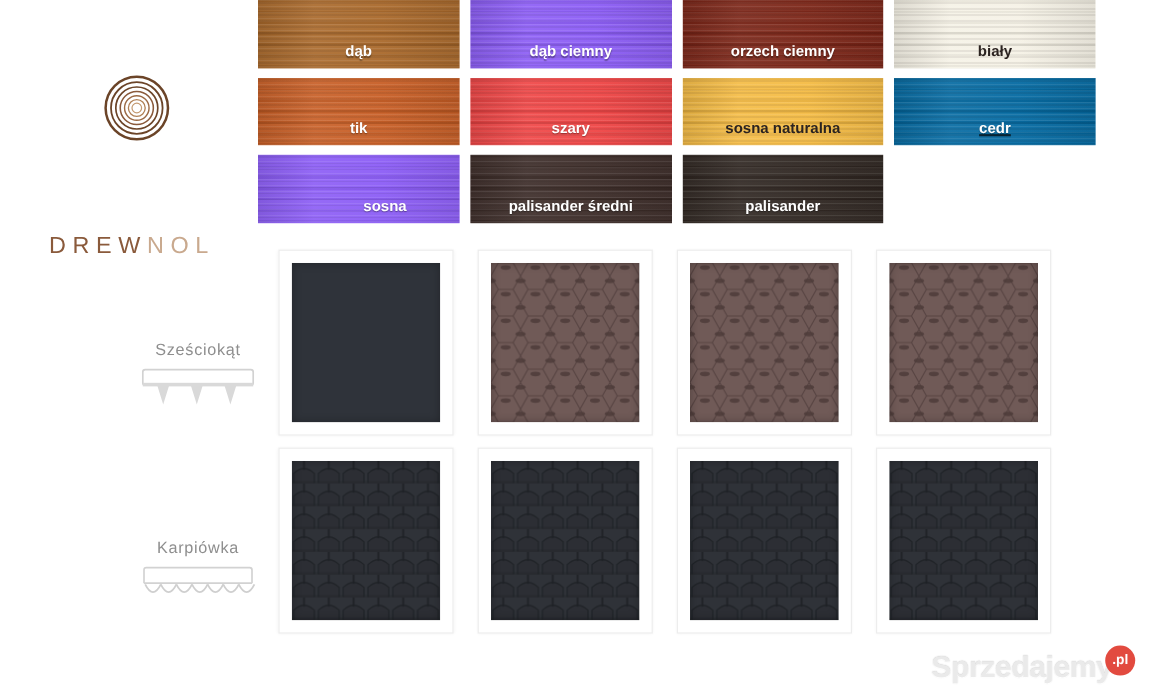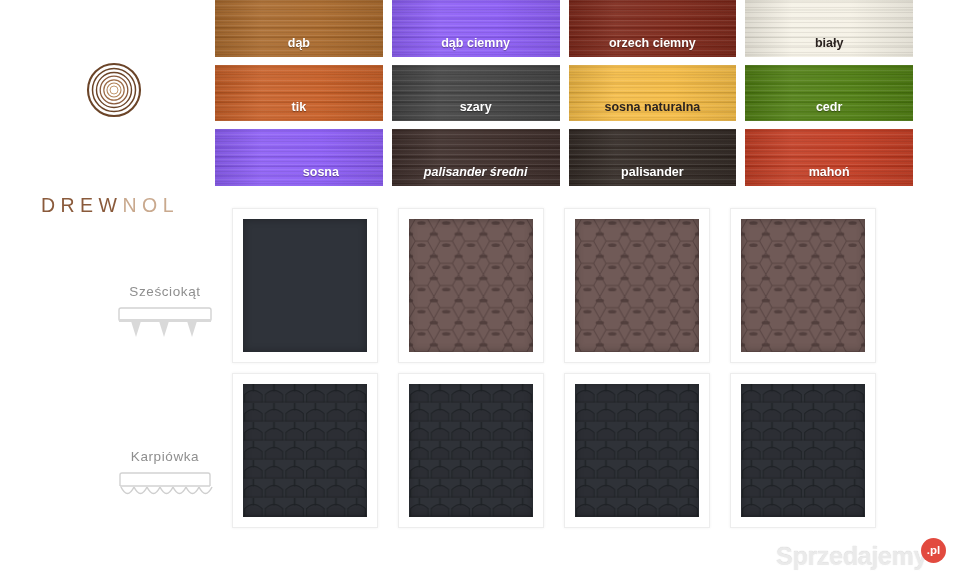--- a/index.html
+++ b/index.html
@@ -237,61 +237,55 @@
       <div class="grain2"></div>
       <div class="sheen"></div>
       <div class="swatch-label dark">biały</div>
     </div>
     <div class="swatch" style="background: rgb(199, 93, 36);">
       <div class="grain"></div>
       <div class="grain2"></div>
       <div class="sheen"></div>
       <div class="swatch-label light">tik</div>
     </div>
-    <div class="swatch" style="background: #404040;">
+    <div class="swatch" style="background: #ef4444;">
       <div class="grain"></div>
       <div class="grain2"></div>
       <div class="sheen"></div>
       <div class="swatch-label light">szary</div>
     </div>
     <div class="swatch" style="background: rgb(245, 187, 67);">
       <div class="grain"></div>
       <div class="grain2"></div>
       <div class="sheen"></div>
       <div class="swatch-label dark">sosna naturalna</div>
     </div>
-    <div class="swatch" style="background: #4d7c0f;">
+    <div class="swatch" style="background: #0369a1; text-decoration: underline;">
       <div class="grain"></div>
       <div class="grain2"></div>
       <div class="sheen"></div>
       <div class="swatch-label light">cedr</div>
     </div>
     <div class="swatch" style="background: #8b5cf6; padding-left: 44px;">
       <div class="grain"></div>
       <div class="grain2"></div>
       <div class="sheen"></div>
       <div class="swatch-label light">sosna</div>
     </div>
-    <div class="swatch" style="background: rgb(58, 42, 38); font-style: italic;">
+    <div class="swatch" style="background: rgb(58, 42, 38);">
       <div class="grain"></div>
       <div class="grain2"></div>
       <div class="sheen"></div>
       <div class="swatch-label light">palisander średni</div>
     </div>
     <div class="swatch" style="background: rgb(46, 37, 32);">
       <div class="grain"></div>
       <div class="grain2"></div>
       <div class="sheen"></div>
       <div class="swatch-label light">palisander</div>
-    </div>
-    <div class="swatch" style="background: rgb(194, 58, 32);">
-      <div class="grain"></div>
-      <div class="grain2"></div>
-      <div class="sheen"></div>
-      <div class="swatch-label light">mahoń</div>
     </div>
   </div>
 
 <div id="shingle-section">
   <div class="shingle-row" id="shingle-row-0">
       <div class="row-legend">
         <div class="row-legend-label">Sześciokąt</div>
         <div>
           <svg viewBox="0 0 100 36" class="row-legend-icon">
     <rect x="4" y="3" width="92" height="13" rx="2" fill="#ffffff" stroke="#d2d2d2" stroke-width="1.4"></rect>

